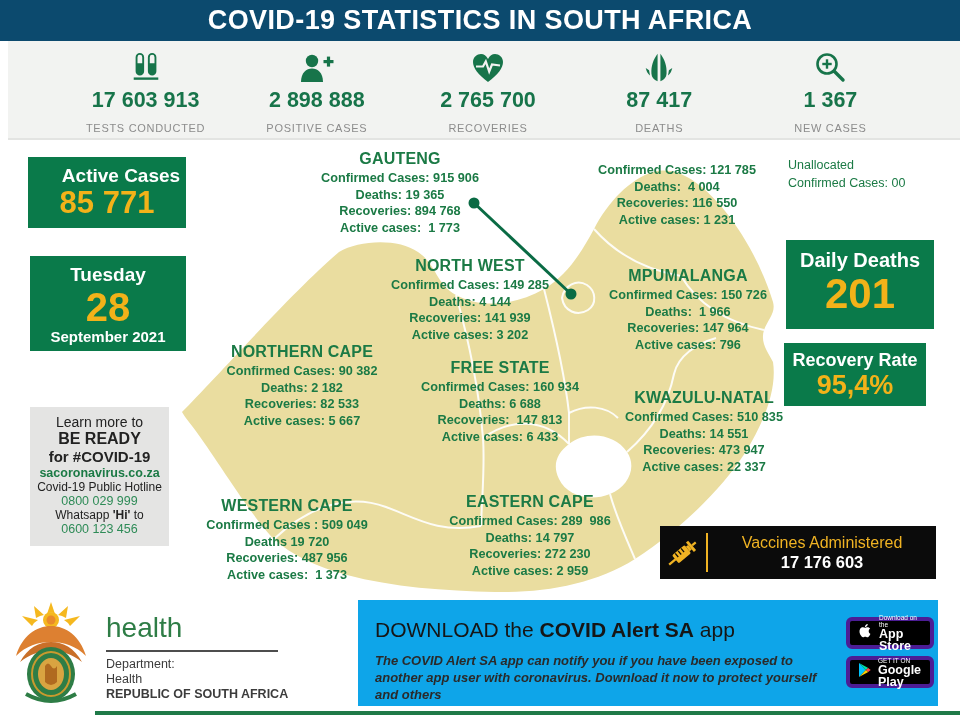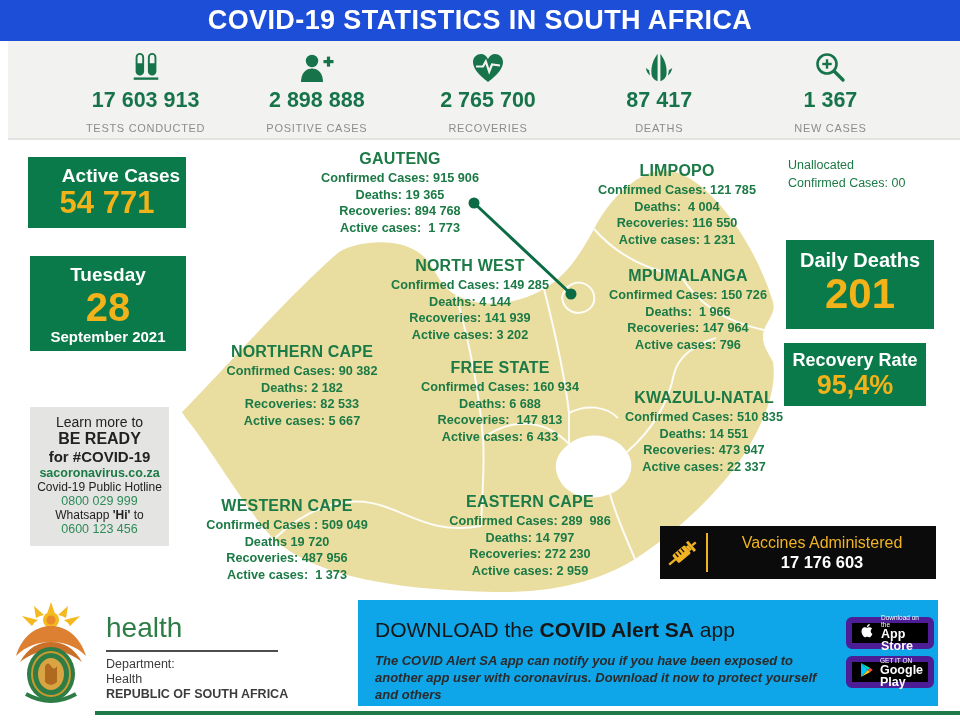--- a/index.html
+++ b/index.html
@@ -1,21 +1,21 @@
 <!DOCTYPE html>
 <html><head>
 <meta charset="utf-8">
 <style>
   * { margin:0; padding:0; box-sizing:border-box; }
   body { background:#fff; }
   .page { position:relative; width:960px; height:720px; background:#ffffff;
           font-family:"Liberation Sans", sans-serif; overflow:hidden; }
 
   
-  .header { position:absolute; left:0; top:0; width:960px; height:41px; background:#1d4ed8;
+  .header { position:absolute; left:0; top:0; width:960px; height:41px; background:#0c4a6e;
             display:flex; align-items:center; justify-content:center; }
   .header-title { color:#fff; font-size:27px; font-weight:bold; letter-spacing:.4px; }
 
   
   .stats-band { position:absolute; left:0; top:41px; width:960px; height:99px; background:#f2f3f1;
                 display:flex; padding:0 52px; border-bottom:2px solid #e3e4e2;margin-left:8px; }
   .stat { flex:1; display:flex; flex-direction:column; align-items:center; padding-top:9px; }
   .stat-icon { height:35px; display:flex; align-items:center; }
   .stat-value { color:#17744a; font-weight:bold; font-size:21.5px; margin-top:3px; }
   .stat-label { color:#8c8c8c; font-size:11px; margin-top:9px; letter-spacing:.7px; }
@@ -87,21 +87,21 @@
   .health-word { position:absolute; left:106px; top:612px; font-size:28px; color:#2e7d46; z-index:3; }
   .health-line { position:absolute; left:106px; top:650px; width:172px; height:2px; background:#4d4d4d; z-index:3; }
   .dept { position:absolute; left:106px; top:657px; font-size:12.5px; color:#3c3c3c; line-height:15px; z-index:3; }
   .dept-bold { font-weight:bold; }
 
   .app-banner { position:absolute; left:358px; top:600px; width:580px; height:106px; background:#0ea5e9; z-index:2; }
   .ab-title { position:absolute; left:17px; top:18px; font-size:21px; color:#161616; }
   .ab-title span { white-space:pre; }
   .ab-body { position:absolute; left:17px; top:52px; width:450px; font-size:13px; line-height:17px;
              color:#2a2a2a; font-weight:bold;font-style:italic; }
-  .badge { position:absolute; width:88px; height:32px; background:#000; border:6px solid #4c1d95;
+  .badge { position:absolute; width:88px; height:32px; background:#000; border:4px solid #4c1d95;
            border-radius:6px; display:flex; align-items:center; padding:0 7px; cursor:pointer; }
   .badge-appstore { right:4px; top:17px; }
   .badge-googleplay { right:4px; top:56px; }
   .badge-text { margin-left:5px; color:#fff; }
   .badge-small { font-size:6.5px; display:block; }
   .badge-big { font-size:12.5px; font-weight:bold; display:block; line-height:12px; }
 
   .bottom-rule { position:absolute; left:95px; top:711px; width:865px; height:4px; background:#1f7a48; }
 </style>
 </head>
@@ -203,21 +203,21 @@
   </svg>
 
   <svg class="pointer-svg" width="960" height="720" viewBox="0 0 960 720">
     <line x1="474" y1="203" x2="571" y2="294" stroke="#0a6b44" stroke-width="3"></line>
     <circle cx="474" cy="203" r="5.5" fill="#0a6b44"></circle>
     <circle cx="571" cy="294" r="5.5" fill="#0a6b44"></circle>
   </svg>
 
   <div class="green-box" id="active-box">
     <div class="gb-title">Active Cases</div>
-    <div class="gb-value">54 771</div>
+    <div class="gb-value">85 771</div>
   </div>
 
   <div class="green-box" id="date-box">
     <div class="gb-title">Tuesday</div>
     <div class="gb-value">28</div>
     <div class="gb-sub">September 2021</div>
   </div>
 
   <div class="green-box" id="deaths-box">
     <div class="gb-title">Daily Deaths</div>
@@ -235,21 +235,20 @@
   </div>
 
   <div class="prov" id="prov-gauteng">
     <div class="prov-name">GAUTENG</div>
     <div class="prov-line">Confirmed Cases: 915 906</div>
     <div class="prov-line">Deaths: 19 365</div>
     <div class="prov-line">Recoveries: 894 768</div>
     <div class="prov-line">Active cases:  1 773</div>
   </div>
   <div class="prov" id="prov-limpopo">
-    <div class="prov-name">LIMPOPO</div>
     <div class="prov-line">Confirmed Cases: 121 785</div>
     <div class="prov-line">Deaths:  4 004</div>
     <div class="prov-line">Recoveries: 116 550</div>
     <div class="prov-line">Active cases: 1 231</div>
   </div>
   <div class="prov" id="prov-northwest">
     <div class="prov-name">NORTH WEST</div>
     <div class="prov-line">Confirmed Cases: 149 285</div>
     <div class="prov-line">Deaths: 4 144</div>
     <div class="prov-line">Recoveries: 141 939</div>

